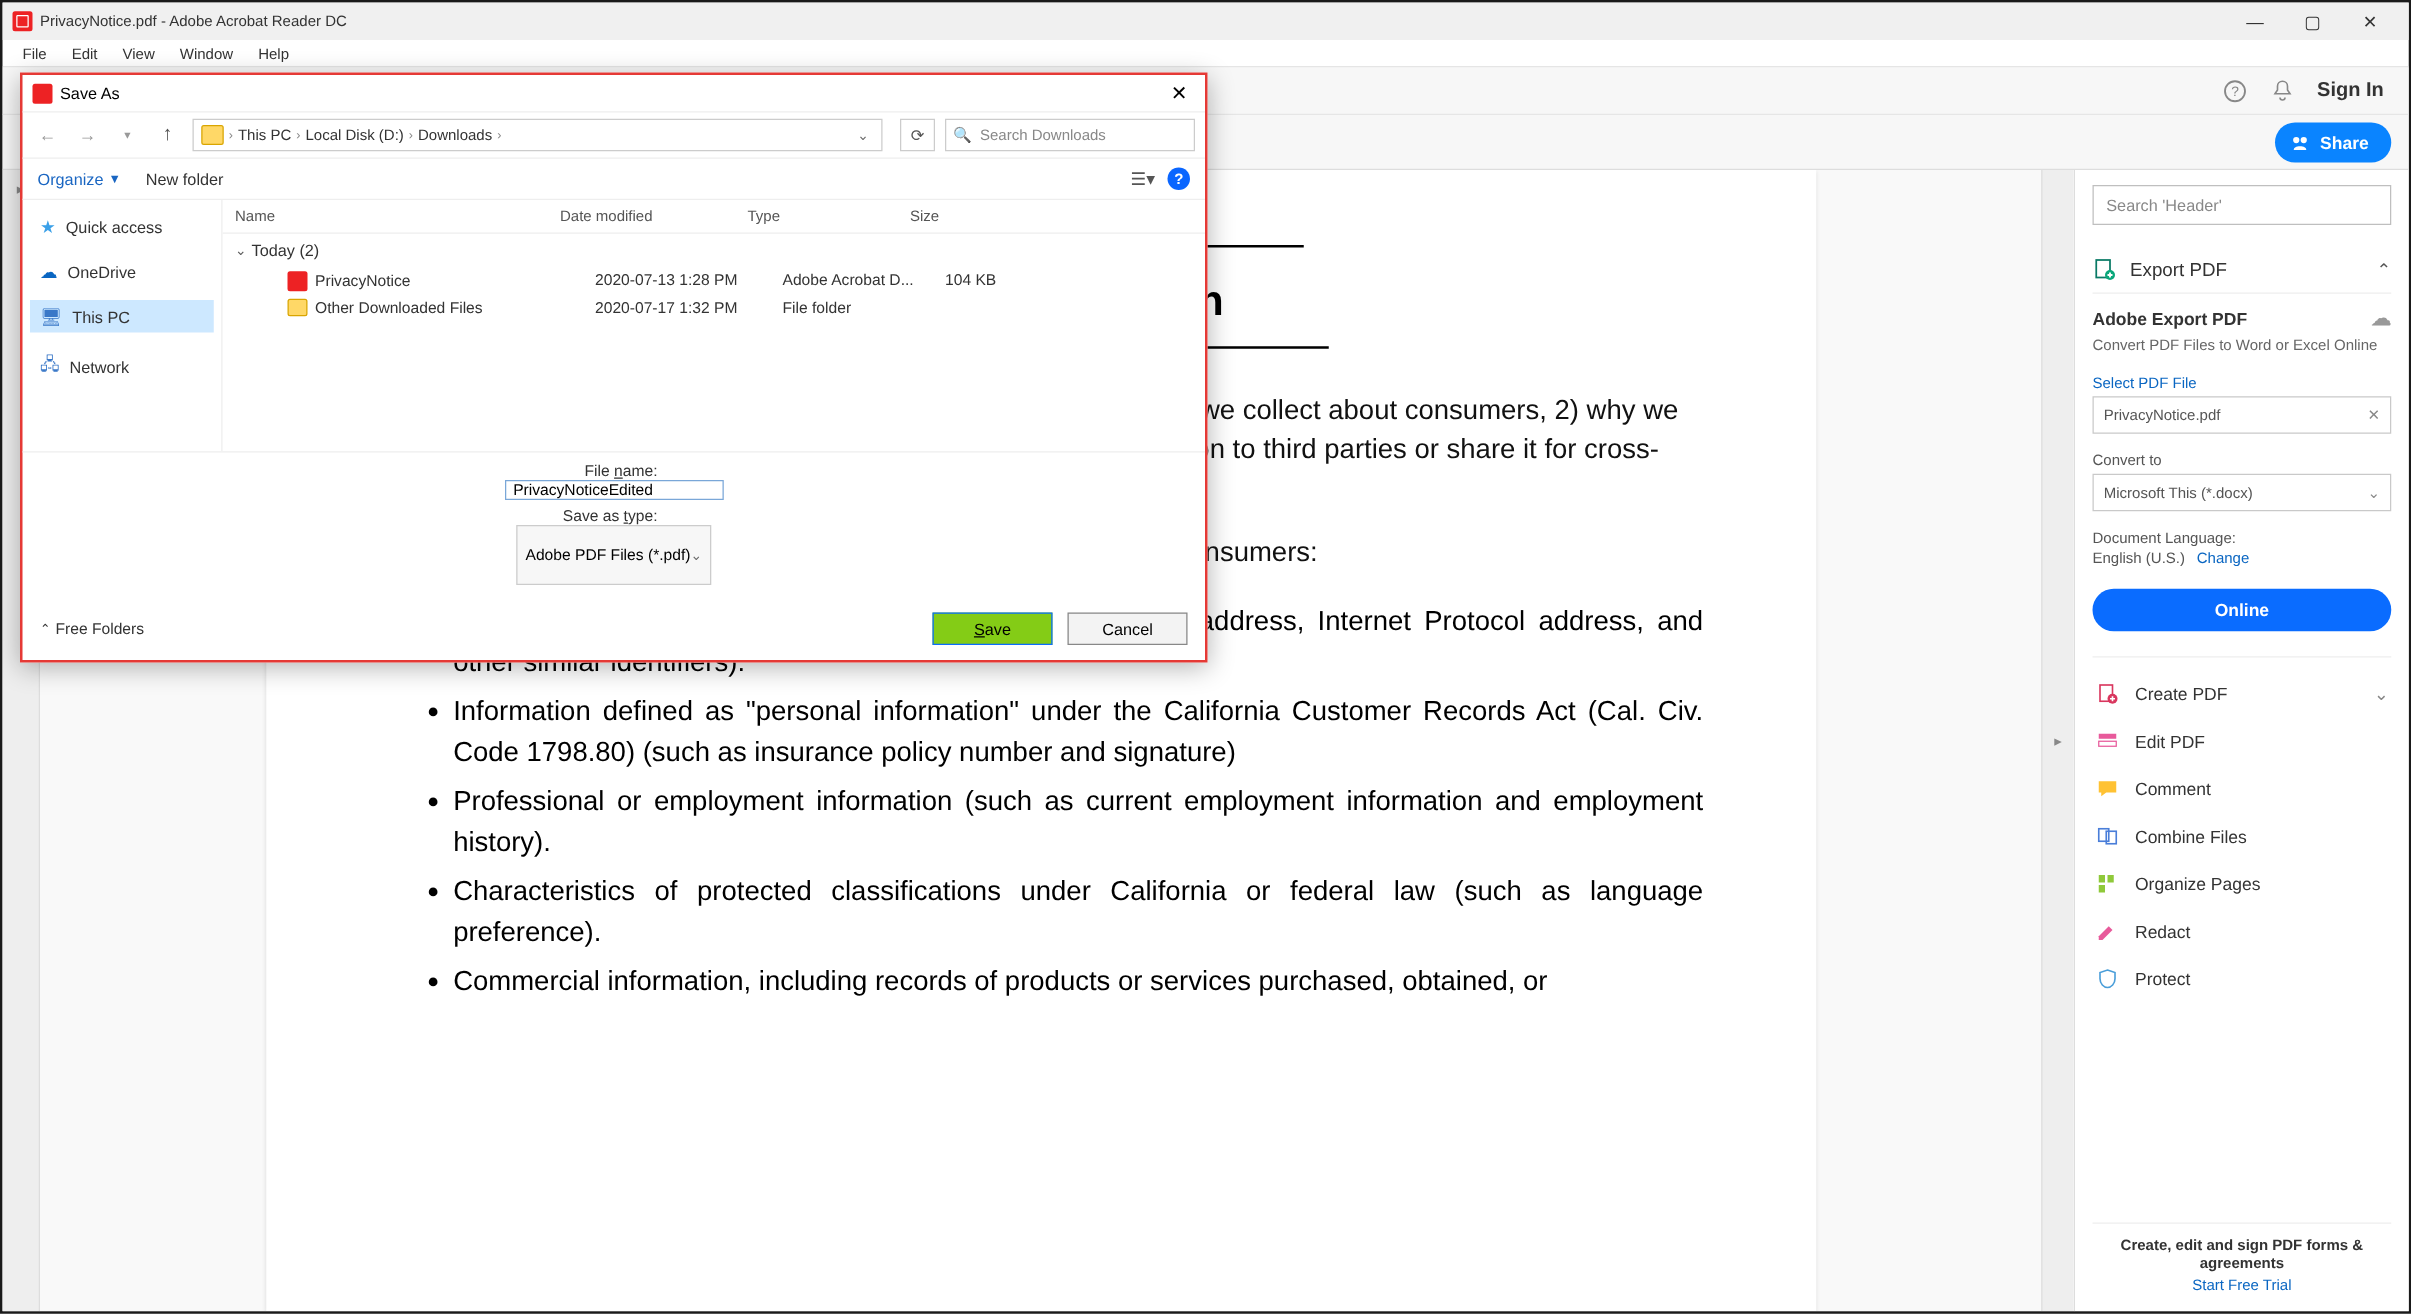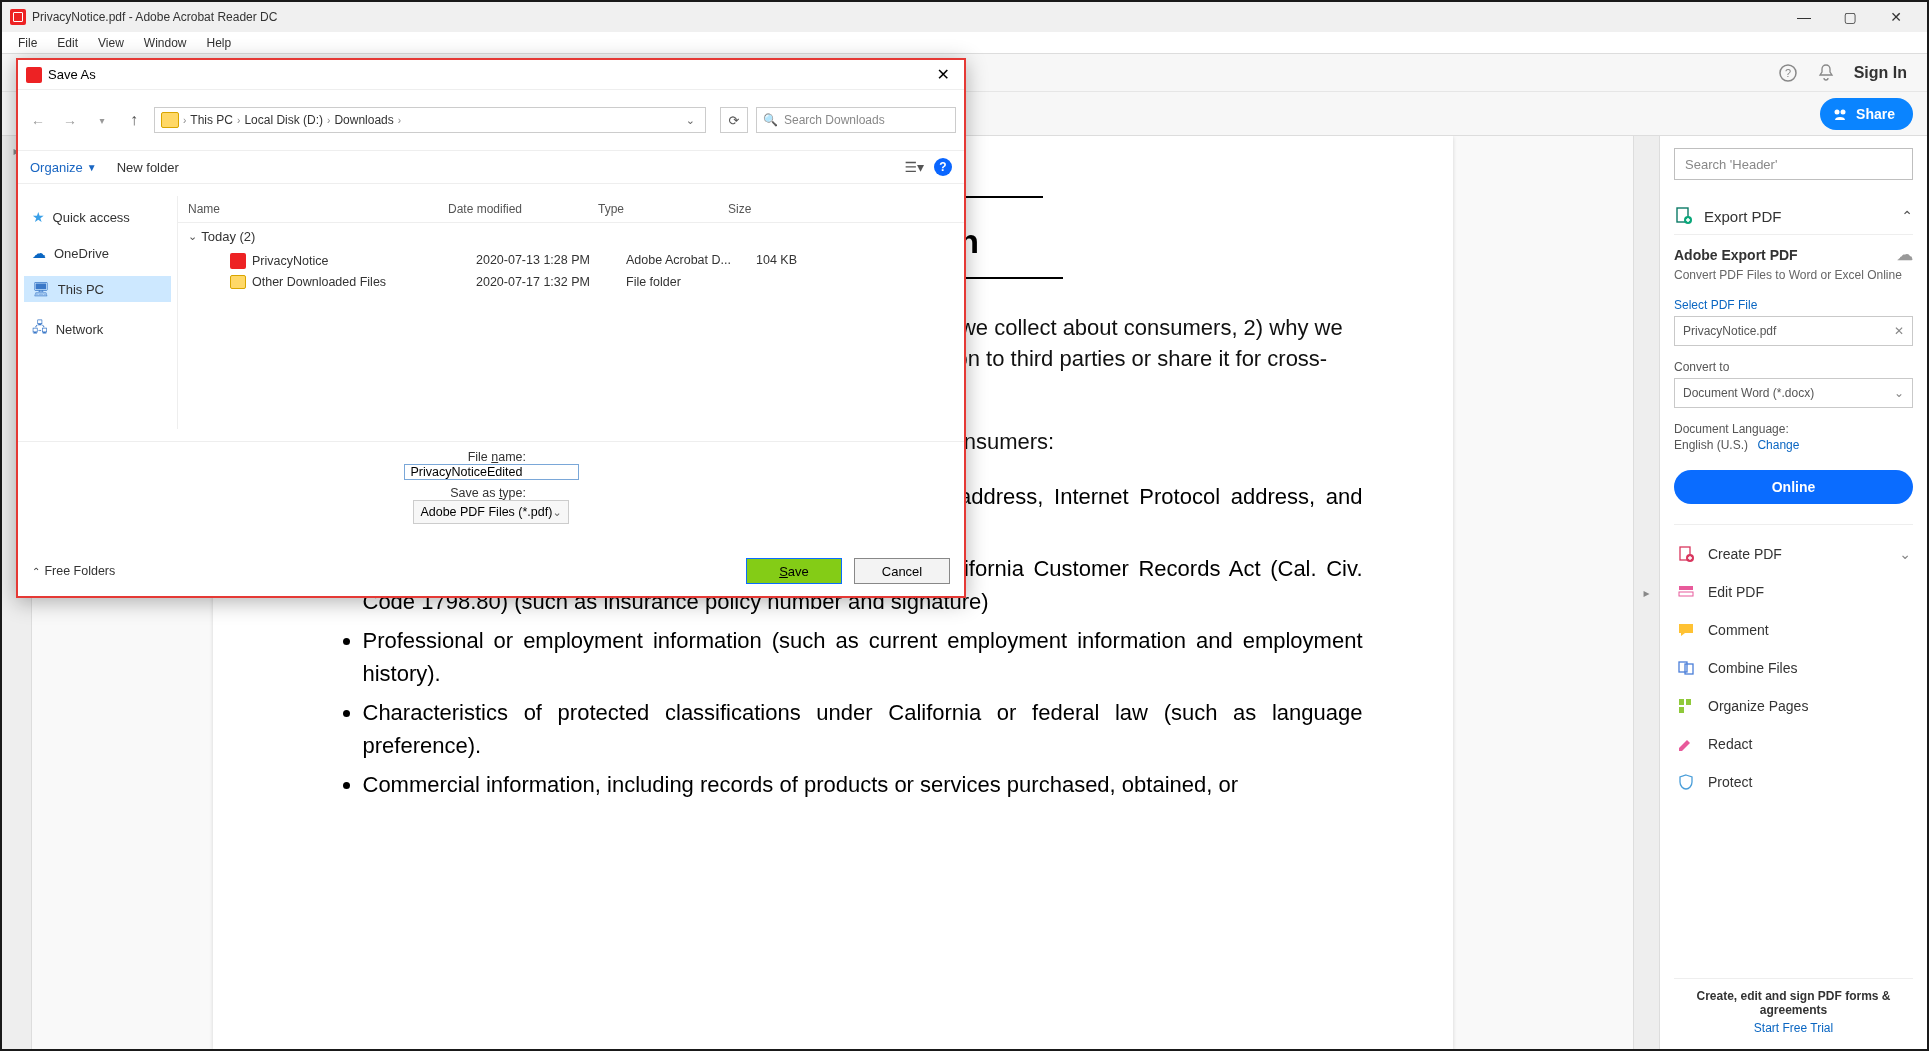--- a/index.html
+++ b/index.html
@@ -60,21 +60,21 @@
 .rp-lang-val { font-size:12px; color:#555;}
 .rp-lang-change { color:#0a66c2; margin-left:6px;}
 .convert-btn { background:#0a6cff; color:#fff; border:none; border-radius:18px; height:34px; width:100%; font-size:14px; font-weight:600; margin:18px 0 20px; }
 .rp-tools { border-top:1px solid #eee; padding-top:10px;}
 .rp-tool { display:flex; align-items:center; gap:12px; padding:9px 2px; font-size:14px; color:#333;}
 .rp-tool .t-icon { width:20px; height:20px; display:flex; align-items:center; justify-content:center;}
 .rp-footer { text-align:center; font-size:12px; color:#333; padding:10px 0 2px; border-top:1px solid #eee; margin-top:auto;}
 .rp-footer .trial { color:#0a66c2; font-size:12px; display:block; margin-top:4px;}
 
 
-.dialog { position:absolute; left:14px; top:56px; width:950px; height:540px; background:#fff; border:2px solid #e53935; box-shadow:0 4px 20px rgba(0,0,0,0.3); display:flex; flex-direction:column; z-index:50;gap:12px;}
+.dialog { position:absolute; left:14px; top:56px; width:950px; height:472px; background:#fff; border:2px solid #e53935; box-shadow:0 4px 20px rgba(0,0,0,0.3); display:flex; flex-direction:column; z-index:50;}
 .dlg-title { height:30px; display:flex; align-items:center; padding:0 8px; font-size:13px; border-bottom:1px solid #eee;}
 .dlg-title .app-icon { width:16px; height:16px; background:#ed2224; border-radius:2px; margin-right:6px;}
 .dlg-title .close { margin-left:auto; font-size:16px; padding:0 6px;}
 .dlg-nav { height:36px; display:flex; align-items:center; padding:0 8px; gap:8px;}
 .nav-arrow { width:24px; text-align:center; color:#999; font-size:14px;}
 .nav-up { width:24px; text-align:center; color:#555;}
 .addr-bar { flex:1; border:1px solid #ccc; height:26px; display:flex; align-items:center; padding:0 6px; font-size:12px; gap:4px; margin-right:6px;}
 .addr-bar .folder-icon { width:18px; height:16px; background:#ffd867; border:1px solid #d9a500; border-radius:2px;}
 .addr-bar .crumb { color:#333;}
 .addr-bar .sep { color:#888; font-size:10px;}
@@ -104,21 +104,21 @@
 .file-row { display:flex; padding:3px 10px 3px 24px; font-size:12.5px; color:#333;}
 .file-row .fname{width:246px; display:flex; align-items:center; gap:6px;margin-left:28px;}
 .file-row .fdate{width:150px;} .file-row .ftype{width:130px;} .file-row .fsize{width:80px;}
 .pdf-icon{width:16px;height:16px;background:#ed2224;border-radius:2px;}
 .folder-ic{width:16px;height:14px;background:#ffd867;border:1px solid #d9a500;border-radius:2px;}
 
 .dlg-fields { padding:8px 14px; border-top:1px solid #eee;}
 .fld-row { display:flex; align-items:center; margin-bottom:6px; font-size:12.5px;flex-direction:column;}
 .fld-label { width:86px; text-align:right; padding-right:8px; color:#333;}
 .fld-input { flex:1; height:24px; border:1px solid #7aa7d8; padding:0 6px; font-size:12.5px; background:#fff;}
-.fld-select { flex:1; height:24px; border:1px solid #ccc; padding:4px 6px; font-size:12.5px; background:#f7f7f7; display:flex; align-items:center; justify-content:flex-start;}
+.fld-select { flex:1; height:24px; border:1px solid #ccc; padding:16px 6px; font-size:12.5px; background:#f7f7f7; display:flex; align-items:center; justify-content:flex-start;}
 
 .dlg-buttons { display:flex; align-items:center; padding:8px 14px 12px; gap:12px;}
 .hide-folders { font-size:12.5px; color:#333; display:flex; align-items:center; gap:4px;}
 .dlg-buttons .spacer{flex:1;}
 .btn { width:96px; height:26px; border:1px solid #888; background:#f3f3f3; font-size:13px; display:flex; align-items:center; justify-content:center;}
 .btn.primary { border:1px solid #0a6cff; background:#84cc16;}
 
 svg { display:block; }
 </style>
 </head>
@@ -314,21 +314,21 @@
     <div class="rp-desc">Convert PDF Files to Word or Excel Online</div>
 
     <div class="rp-label">Select PDF File</div>
     <div class="rp-field">
       <span>PrivacyNotice.pdf</span>
       <span style="color:#888;">✕</span>
     </div>
 
     <div class="rp-label" style="color:#555;">Convert to</div>
     <div class="rp-field">
-      <span>Document Word (*.docx)</span>
+      <span>Microsoft This (*.docx)</span>
       <span style="color:#888;">⌄</span>
     </div>
 
     <div class="rp-lang">Document Language:</div>
     <div class="rp-lang-val">
       <span>English (U.S.)</span>
       <span class="rp-lang-change">Change</span>
     </div>
 
     <button class="convert-btn">Online</button>

